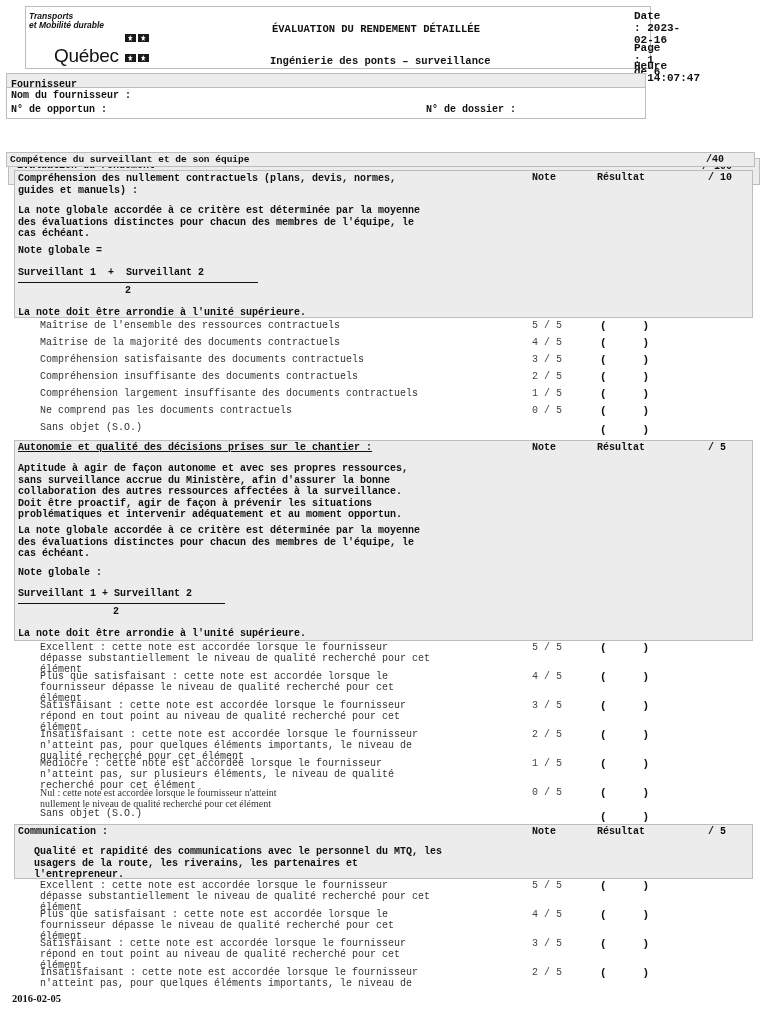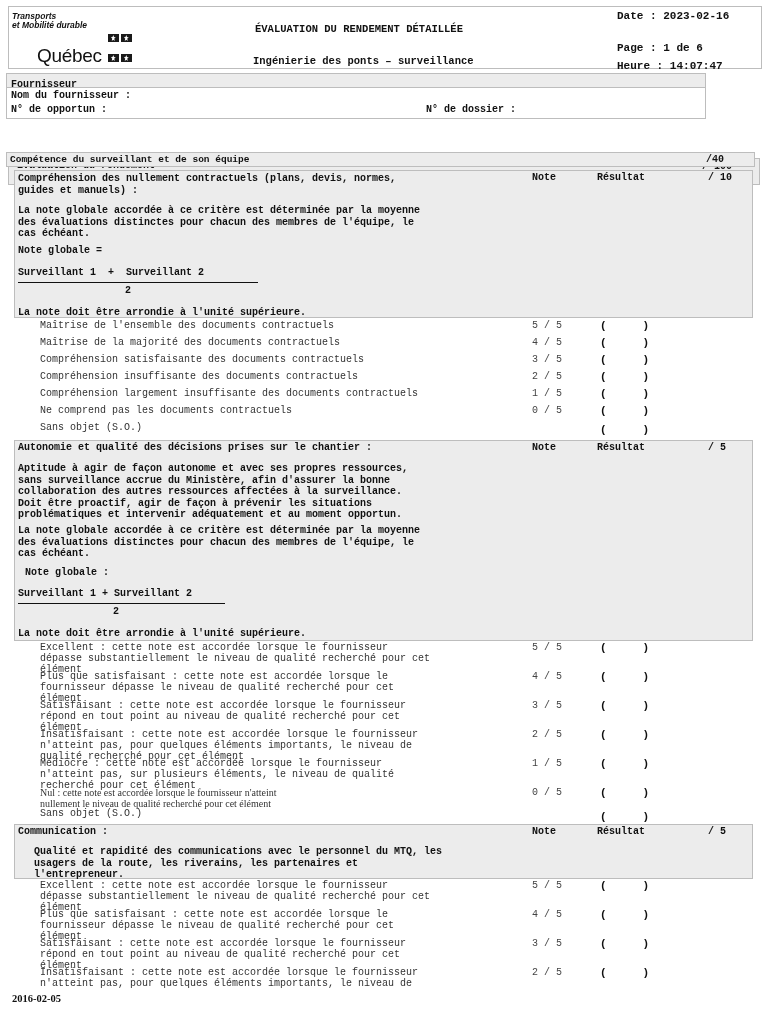--- a/index.html
+++ b/index.html
@@ -3,21 +3,21 @@
 <meta charset="utf-8">
 <style>
   html, body { margin:0; padding:0; background:#ffffff; }
   body { width:770px; height:1024px; position:relative; overflow:hidden; font-family:"Liberation Mono","DejaVu Sans Mono",monospace; color:#111; }
   .abs { position:absolute; }
   .box { position:absolute; border:1px solid #bdbdbd; box-sizing:border-box; }
   .gray { background:#ececec; }
   .sans { font-family:Liberation Serif, serif; }
 
   
-  #hdr { left:8px; top:6px; width:754px; height:63px; }
+  #hdr { left:25px; top:6px; width:626px; height:63px; }
   .logo-line1, .logo-line2 { font-family:"Liberation Sans","DejaVu Sans",sans-serif; font-style:italic; font-weight:bold; font-size:8.5px; line-height:9px; color:#111; }
   .logo-qc { font-family:"Liberation Sans","DejaVu Sans",sans-serif; font-size:19px; color:#111; letter-spacing:-0.3px; }
   .flag { display:inline-block; width:11px; height:8px; background:#1a1a1a; margin-right:2px; position:relative; }
   .flag::after { content:""; position:absolute; left:3px; top:1px; width:5px; height:6px; background:#fff; clip-path:polygon(50% 0,65% 35%,100% 40%,70% 60%,80% 100%,50% 78%,20% 100%,30% 60%,0 40%,35% 35%); }
   .hdr-title { font-size:10.5px; font-weight:bold; }
   .hdr-meta { font-size:11px; font-weight:bold; }
   .txtb { font-size:10px; line-height:11.5px; white-space:pre; font-weight:bold; }
   .rate { font-size:10px; line-height:11px; color:#333; white-space:pre; }
   .rnote { font-size:10px; color:#444; }
   .paren { font-size:11px; font-weight:bold; }
@@ -43,21 +43,21 @@
     <span>Date :</span>&nbsp;<span>2023-02-16</span>
   </div>
   <div class="abs hdr-meta" style="left:608px; top:19px;margin-top:34px;">
     <span>Heure :</span>&nbsp;<span>14:07:47</span>
   </div>
   <div class="abs hdr-meta" style="left:608px; top:35px;">
     <span>Page :</span>&nbsp;<span>1 de 6</span>
   </div>
 </div>
 
-<div class="box" style="left:6px; top:73px; width:700px; height:46px;">
+<div class="box" style="left:6px; top:73px; width:640px; height:46px;">
   <div class="gray" style="height:13px; border-bottom:1px solid #bdbdbd; padding-left:4px;">
     <span class="txtb" style="line-height:13px;">Fournisseur</span>
   </div>
   <div class="abs txtb" style="left:4px; top:16px;">Nom du fournisseur :</div>
   <div class="abs txtb" style="left:4px; top:30px;">N° de opportun :</div>
   <div class="abs txtb" style="left:419px; top:30px;">N° de dossier :</div>
 </div>
 
 <div class="box gray" style="left:8px; top:122px; width:752px; height:27px;margin-top:36px;">
   <div class="abs txtb" style="left:8px; top:1px;">Évaluation du rendement</div>
@@ -80,21 +80,21 @@
 cas échéant.</div>
   <div class="abs txtb" style="left:3px; top:74px;">Note globale =</div>
   <div class="abs txtb" style="left:3px; top:96px;">Surveillant 1  +  Surveillant 2</div>
   <div class="abs" style="left:3px; top:111px; width:240px; border-top:1px solid #111;"></div>
   <div class="abs txtb" style="left:110px; top:114px;">2</div>
   <div class="abs txtb" style="left:3px; top:136px;">La note doit être arrondie à l'unité supérieure.</div>
 </div>
 
 <div class="abs" style="left:0; top:318px; width:770px;">
   <div class="abs" style="top:2px; left:0; width:770px;">
-    <span class="abs rate" style="left:40px;">Maîtrise de l'ensemble des documents contractuels</span>
+    <span class="abs rate" style="left:40px;">Maîtrise de l'ensemble des ressources contractuels</span>
     <span class="abs rnote" style="left:532px;">5 / 5</span>
     <span class="abs paren" style="left:600px;"><span>(</span><span style="display:inline-block;width:36px;"></span><span>)</span></span>
   </div>
   <div class="abs" style="top:19px; left:0; width:770px;">
     <span class="abs rate" style="left:40px;">Maîtrise de la majorité des documents contractuels</span>
     <span class="abs rnote" style="left:532px;">4 / 5</span>
     <span class="abs paren" style="left:600px;"><span>(</span><span style="display:inline-block;width:36px;"></span><span>)</span></span>
   </div>
   <div class="abs" style="top:36px; left:0; width:770px;">
     <span class="abs rate" style="left:40px;">Compréhension satisfaisante des documents contractuels</span>
@@ -116,33 +116,33 @@
     <span class="abs rnote" style="left:532px;">0 / 5</span>
     <span class="abs paren" style="left:600px;"><span>(</span><span style="display:inline-block;width:36px;"></span><span>)</span></span>
   </div>
   <div class="abs" style="top:104px; left:0; width:770px;">
     <span class="abs rate" style="left:40px;">Sans objet (S.O.)</span>
     <span class="abs paren" style="left:600px; top:2px;"><span>(</span><span style="display:inline-block;width:36px;"></span><span>)</span></span>
   </div>
 </div>
 
 <div class="box gray" style="left:14px; top:440px; width:739px; height:201px;">
-  <div class="abs txtb" style="left:3px; top:1px;">Autonomie et qualité des décisions prises sur le chantier :</div>
+  <div class="abs txtb" style="left:3px; top:1px;text-decoration:underline;">Autonomie et qualité des décisions prises sur le chantier :</div>
   <div class="abs txtb" style="left:517px; top:1px;">Note</div>
   <div class="abs txtb" style="left:582px; top:1px;">Résultat</div>
   <div class="abs txtb" style="left:693px; top:1px;">/ 5</div>
   <div class="abs txtb" style="left:3px; top:22px;">Aptitude à agir de façon autonome et avec ses propres ressources,
 sans surveillance accrue du Ministère, afin d'assurer la bonne
 collaboration des autres ressources affectées à la surveillance.
 Doit être proactif, agir de façon à prévenir les situations
 problématiques et intervenir adéquatement et au moment opportun.</div>
   <div class="abs txtb" style="left:3px; top:84px;">La note globale accordée à ce critère est déterminée par la moyenne
 des évaluations distinctes pour chacun des membres de l'équipe, le
 cas échéant.</div>
-  <div class="abs txtb" style="left:10px; top:126px;">Note globale :</div>
+  <div class="abs txtb" style="left:3px; top:126px;">Note globale :</div>
   <div class="abs txtb" style="left:3px; top:147px;">Surveillant 1 + Surveillant 2</div>
   <div class="abs" style="left:3px; top:162px; width:207px; border-top:1px solid #111;"></div>
   <div class="abs txtb" style="left:98px; top:165px;">2</div>
   <div class="abs txtb" style="left:3px; top:187px;">La note doit être arrondie à l'unité supérieure.</div>
 </div>
 
 <div class="abs" style="left:0; top:642px; width:770px;">
   <div class="abs" style="top:0px; left:0; width:770px;">
     <span class="abs rate" style="left:40px;">Excellent : cette note est accordée lorsque le fournisseur
 dépasse substantiellement le niveau de qualité recherché pour cet

